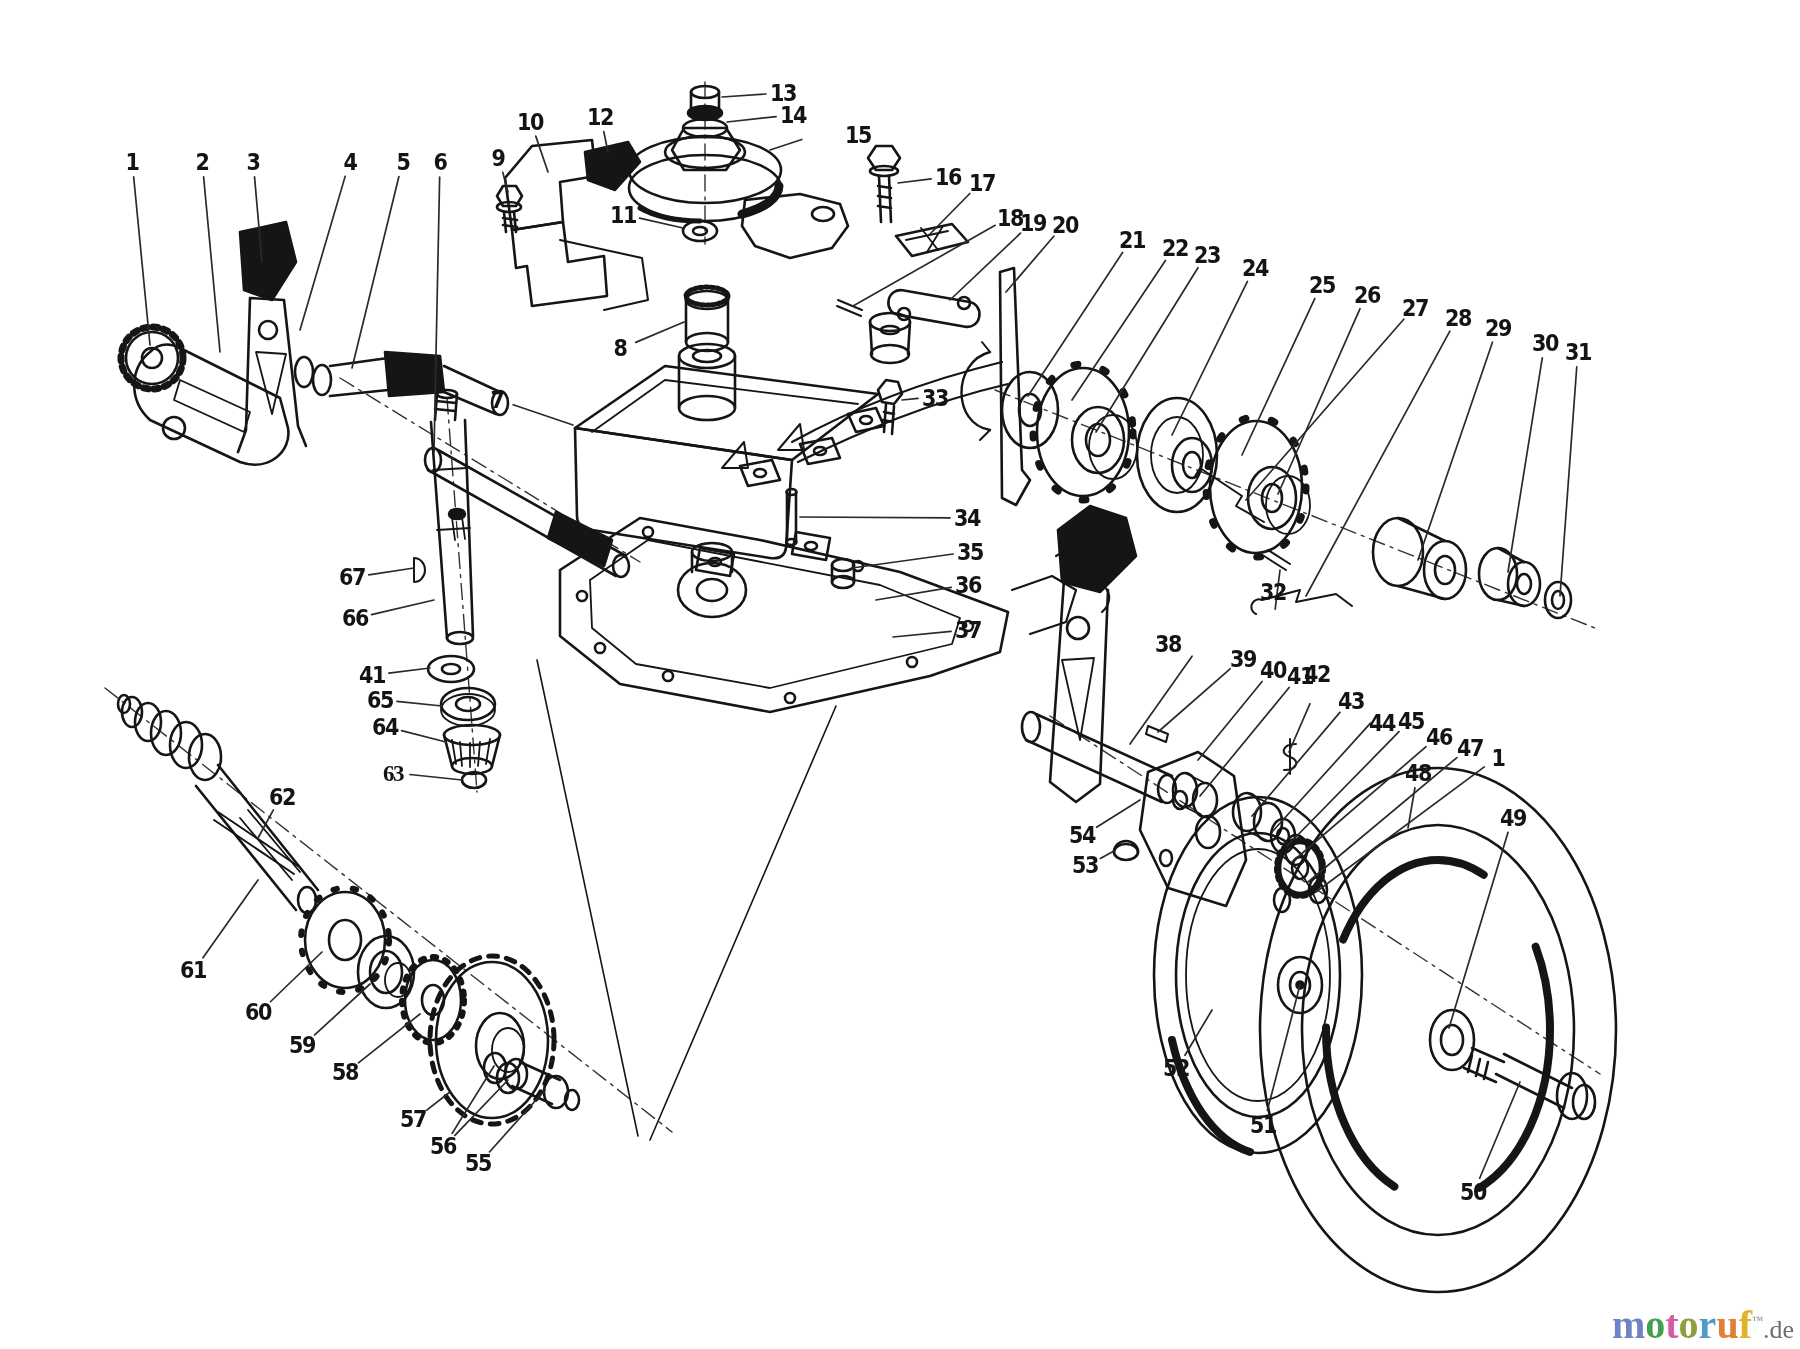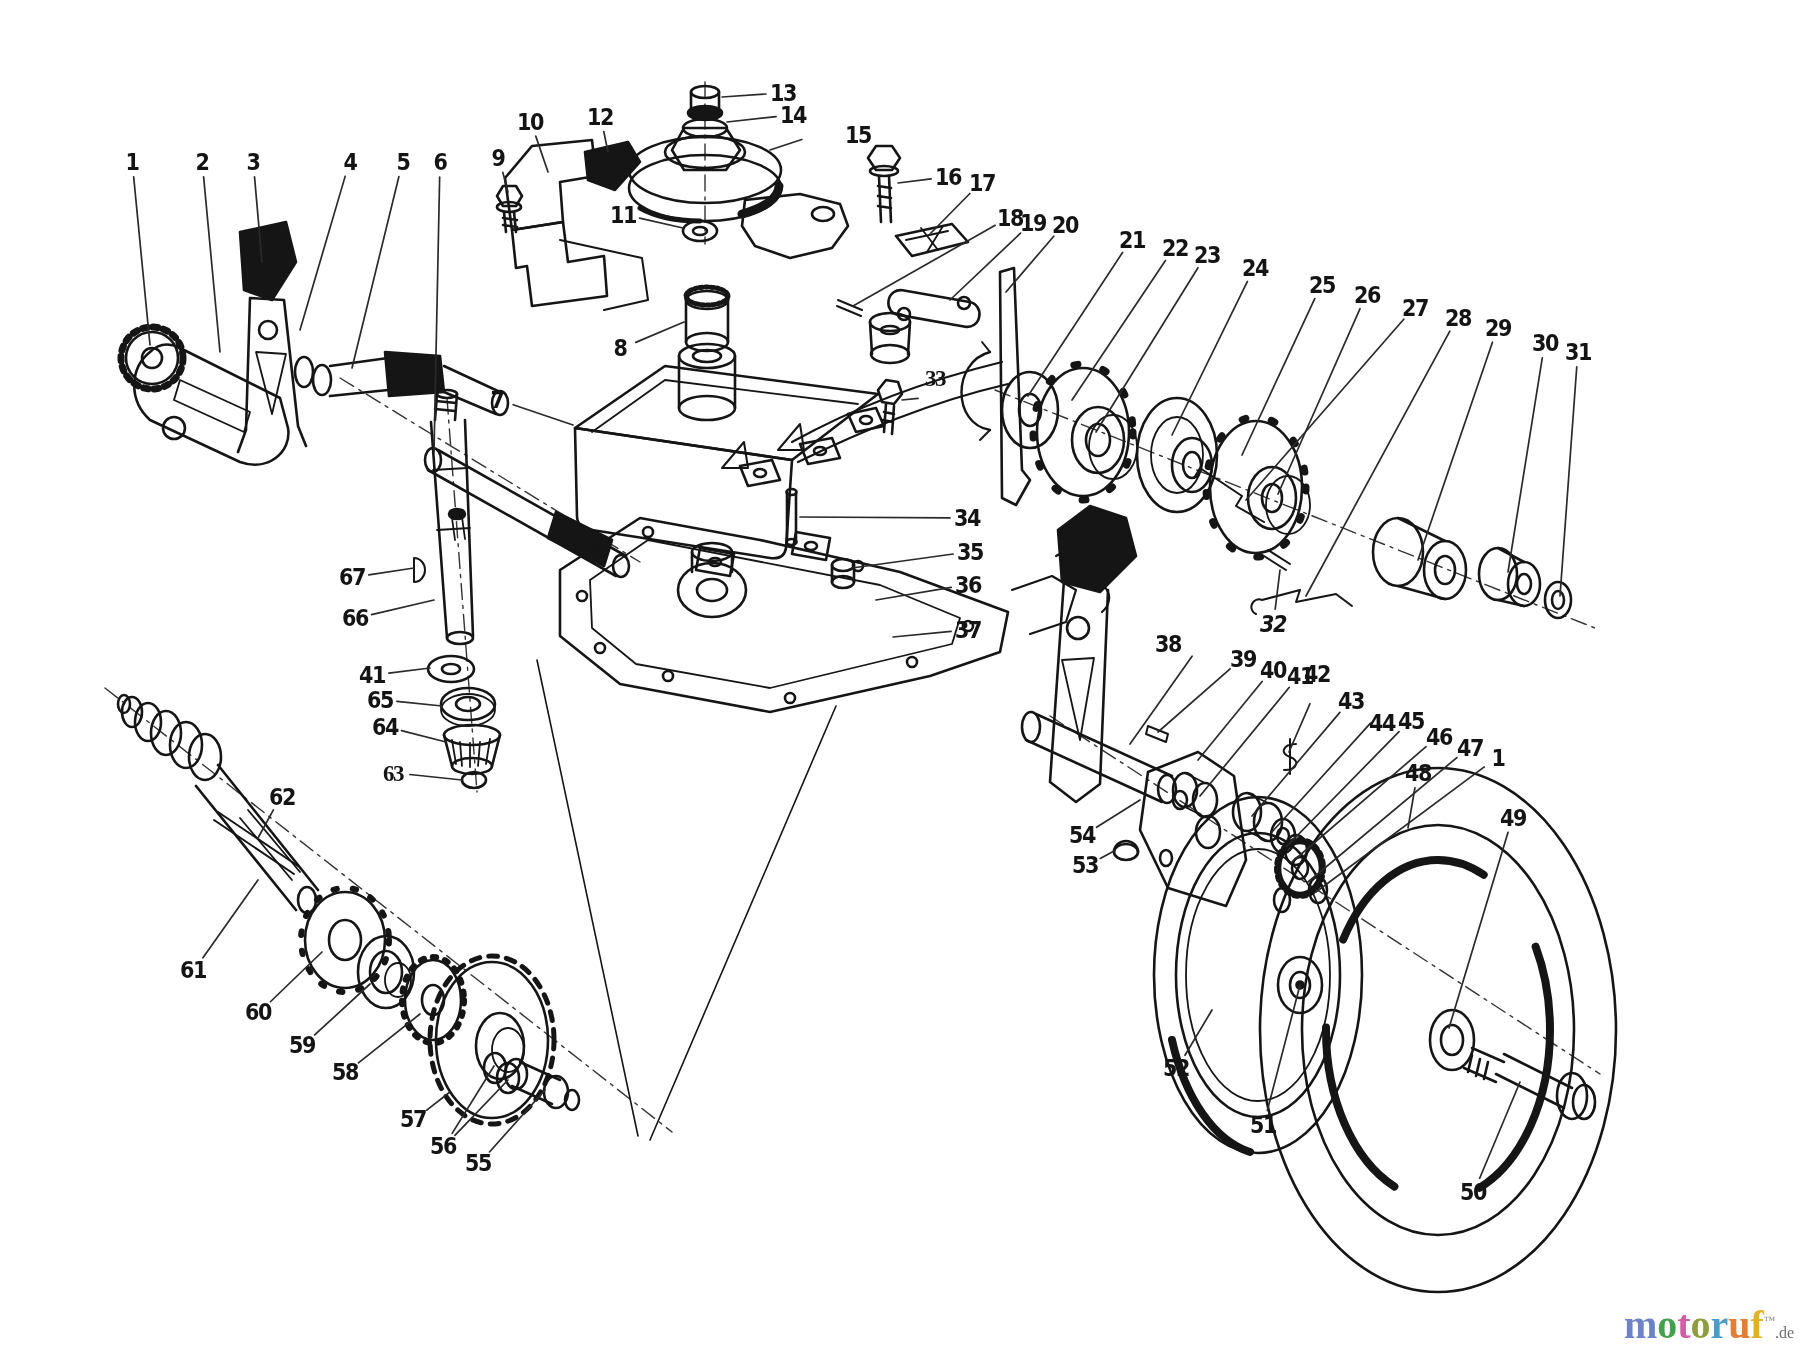--- a/index.html
+++ b/index.html
@@ -14,21 +14,21 @@
     font:700 23px "DejaVu Sans",sans-serif;color:#141414;
     letter-spacing:-1.5px;white-space:nowrap;line-height:1;
     font-stretch:condensed;
   }
   .logo{
     position:absolute;right:6px;bottom:4px;
     font-family:"Liberation Serif",serif;font-weight:700;
     font-size:40px;line-height:1;user-select:none;cursor:pointer;
     letter-spacing:0px;
   }
-  .logo .suffix{font-size:16px;font-weight:400;color:#6f6f6f;}
+  .logo .suffix{font-size:26px;font-weight:400;color:#6f6f6f;}
   .logo .tm{font-size:11px;color:#9a9a9a;vertical-align:super;}
 </style>
 </head>
 <body>
 
 <div class="stage">
 
   <svg id="drawing" class="drawing" width="1800" height="1349" viewBox="0 0 1800 1349" fill="none" stroke="#151515" stroke-width="2.6" stroke-linecap="round" stroke-linejoin="round">
 
     <g stroke-width="1.4" stroke-dasharray="16 6 3 6" stroke="#333">
@@ -425,22 +425,22 @@
       <div class="part-label" style="left: 1175px; top: 248px;">22</div>
       <div class="part-label" style="left: 1207px; top: 255px;">23</div>
       <div class="part-label" style="left: 1255px; top: 268px;">24</div>
       <div class="part-label" style="left: 1322px; top: 285px;">25</div>
       <div class="part-label" style="left: 1367px; top: 295px;">26</div>
       <div class="part-label" style="left: 1415px; top: 308px;">27</div>
       <div class="part-label" style="left: 1458px; top: 318px;">28</div>
       <div class="part-label" style="left: 1498px; top: 328px;">29</div>
       <div class="part-label" style="left: 1545px; top: 343px;">30</div>
       <div class="part-label" style="left: 1578px; top: 352px;">31</div>
-      <div class="part-label" style="left: 1273px; top: 624px; font-style: italic;">32</div>
-      <div class="part-label" style="left: 935px; top: 378px; font-family: Liberation Serif, serif;">33</div>
+      <div class="part-label" style="left: 1273px; top: 592px;">32</div>
+      <div class="part-label" style="left: 935px; top: 398px;">33</div>
       <div class="part-label" style="left: 967px; top: 518px;">34</div>
       <div class="part-label" style="left: 970px; top: 552px;">35</div>
       <div class="part-label" style="left: 968px; top: 585px;">36</div>
       <div class="part-label" style="left: 968px; top: 630px;">37</div>
       <div class="part-label" style="left: 1168px; top: 644px;">38</div>
       <div class="part-label" style="left: 1243px; top: 659px;">39</div>
       <div class="part-label" style="left: 1273px; top: 670px;">40</div>
       <div class="part-label" style="left: 1300px; top: 676px;">41</div>
       <div class="part-label" style="left: 1317px; top: 658px; margin-top: 16px;">42</div>
       <div class="part-label" style="left: 1351px; top: 701px;">43</div>

